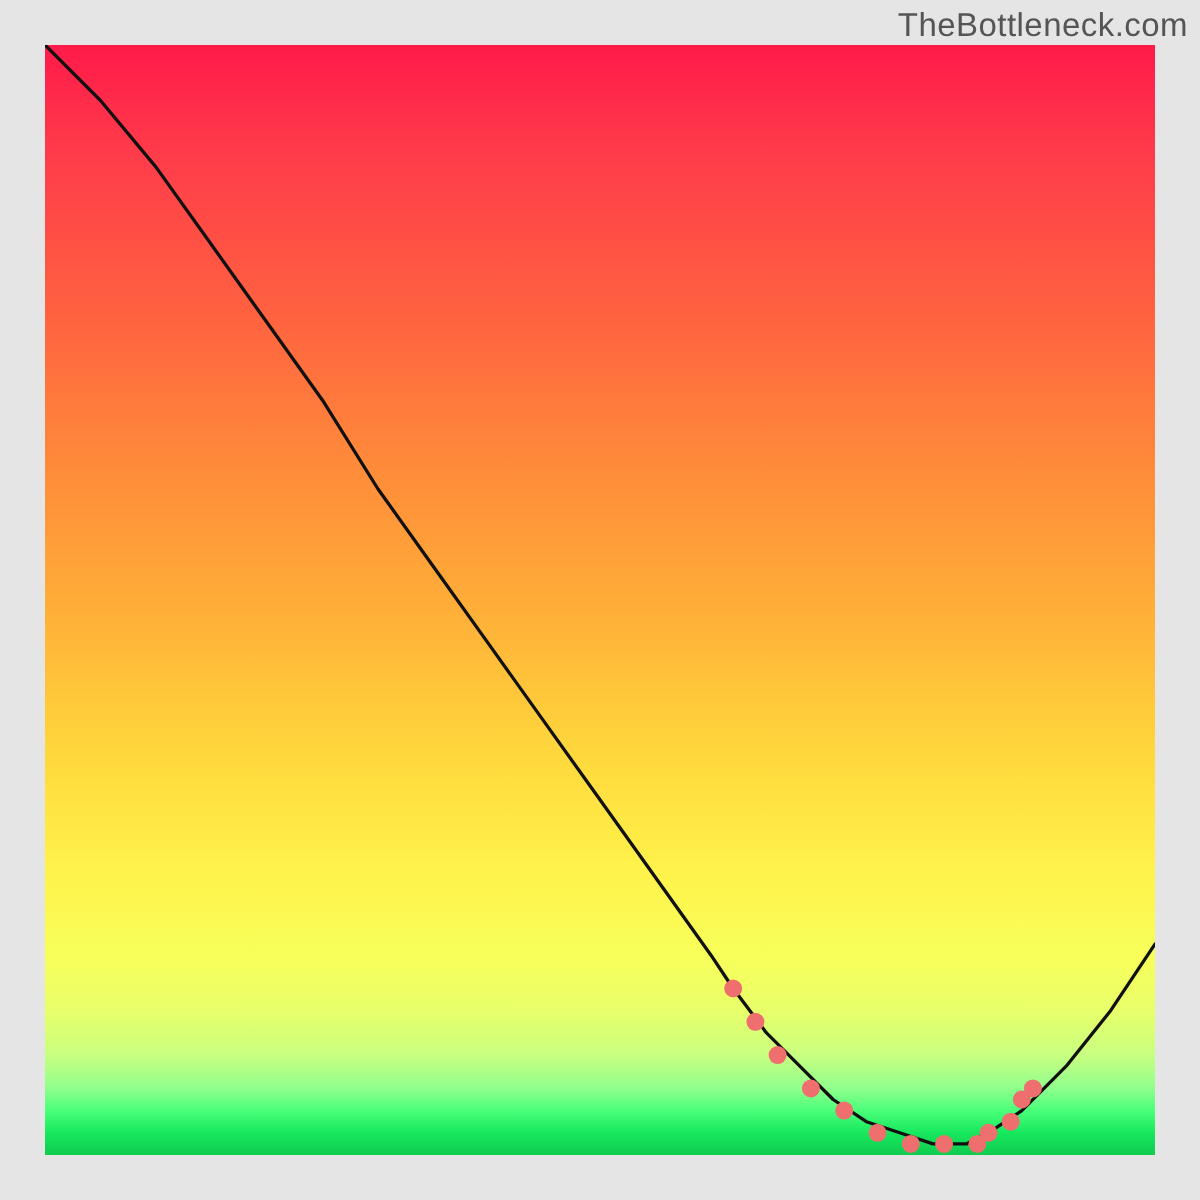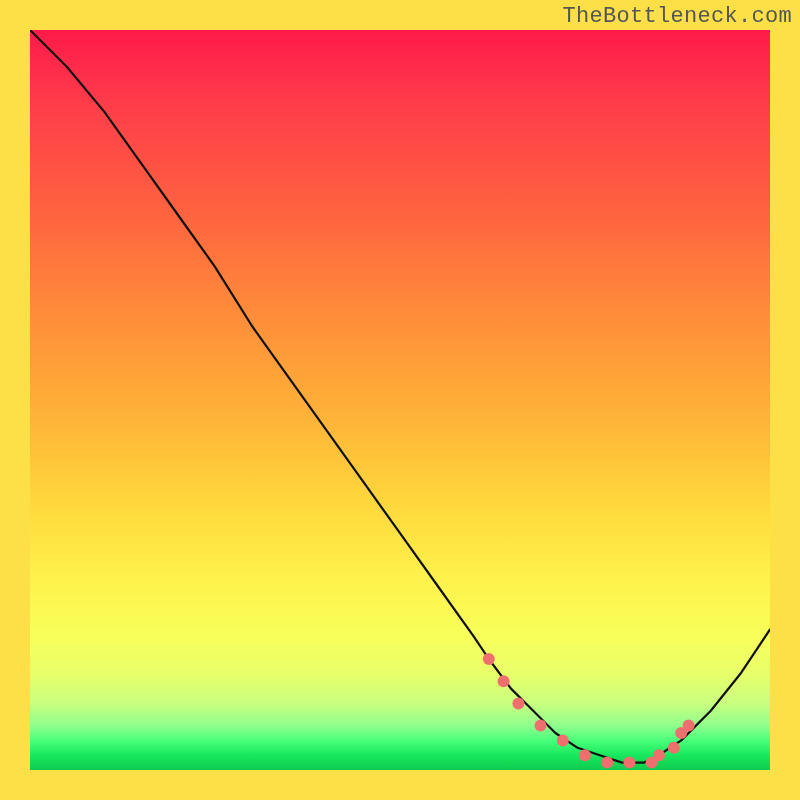--- a/index.html
+++ b/index.html
@@ -8,22 +8,21 @@
     background: #000;
     width: 800px;
     height: 800px;
     overflow: hidden;
     font-family: Arial, Helvetica, sans-serif;
   }
   .frame {
     position: relative;
     width: 800px;
     height: 800px;
-    background: #fde047;
-    font-family: Liberation Mono, monospace;
+    background: #e5e5e5;
   }
   .watermark {
     position: absolute;
     top: 4px;
     right: 8px;
     color: #555;
     font-size: 22px;
     font-weight: 500;
     letter-spacing: 0.3px;
     z-index: 20;

